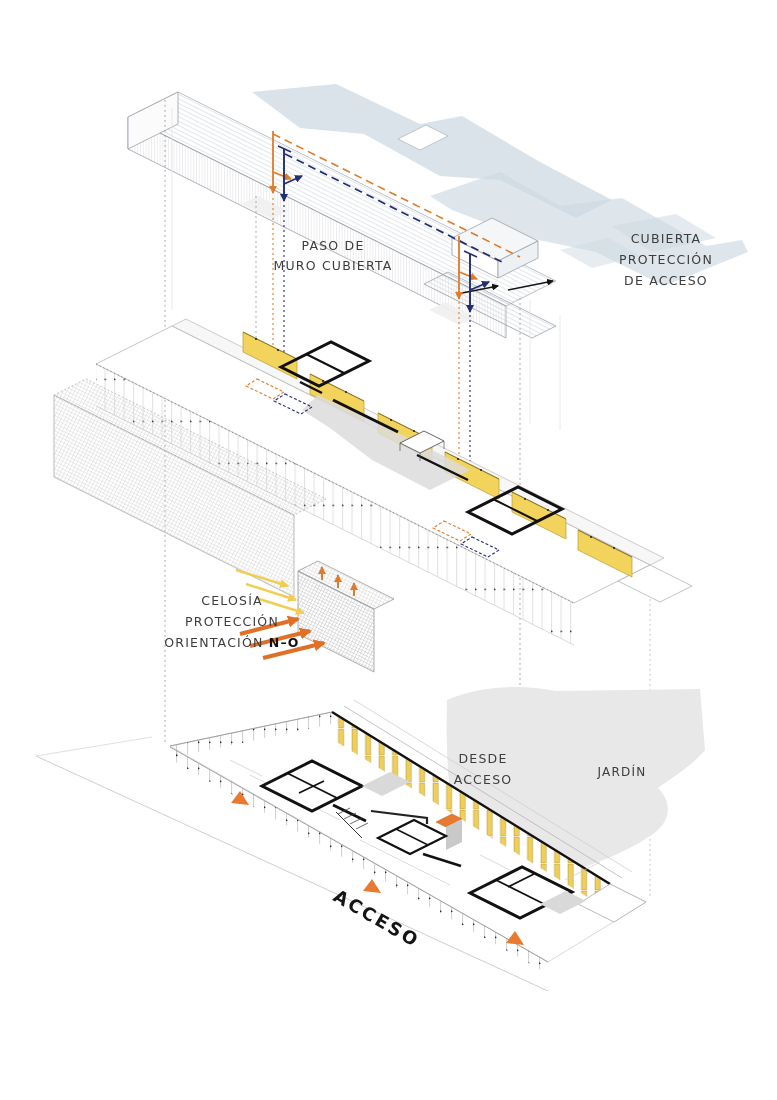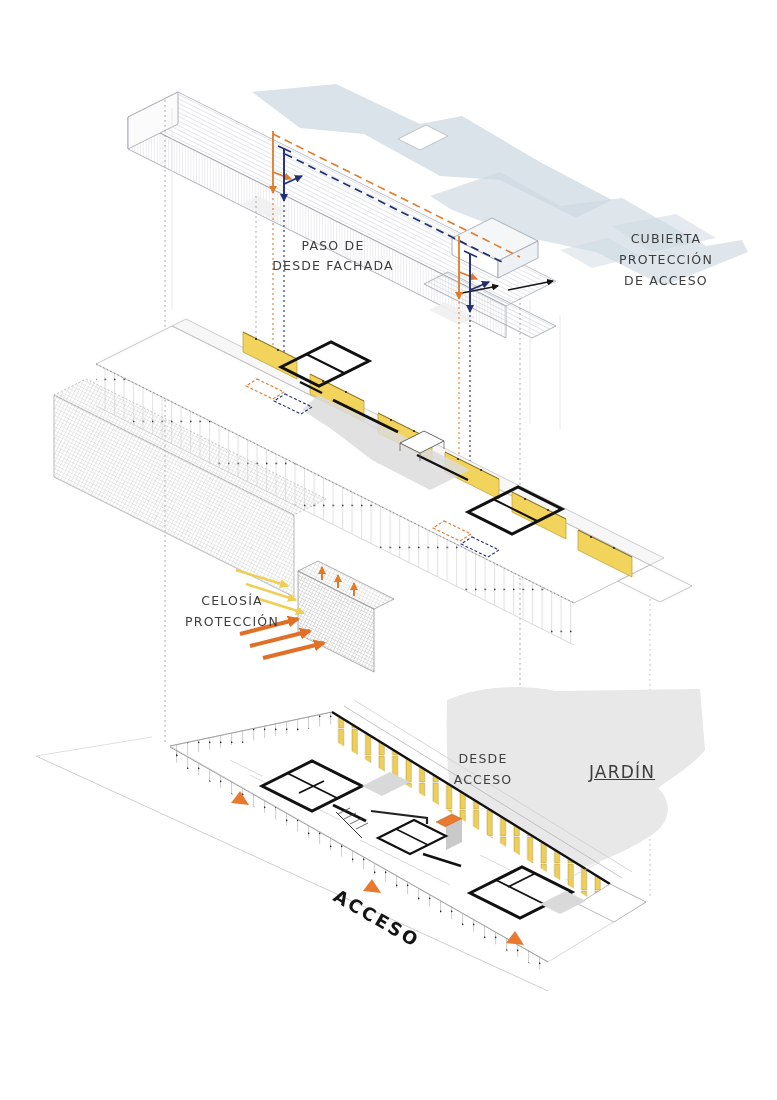--- a/index.html
+++ b/index.html
@@ -7,21 +7,21 @@
          font-family:"DejaVu Sans","Liberation Sans",sans-serif;padding-left:22px;}
   #axon{position:absolute;left:0;top:0;}
   .lbl{position:absolute;color:#3d3d3d;font-size:12.5px;letter-spacing:1.2px;
        text-align:center;line-height:20px;}
   .lbl span{display:block;}
   .lbl-bold{font-weight:700;color:#111;}
   #lbl-paso{left:238px;top:236px;width:190px;}
   #lbl-voladizos{left:586px;top:228px;width:160px;line-height:21px;}
   #lbl-celosia{left:132px;top:590px;width:200px;line-height:21px;}
   #lbl-muro{left:432px;top:748px;width:102px;line-height:21px;}
-  #lbl-jardin{left:572px;top:762px;width:100px;font-size:17px;text-decoration:underline;}
+  #lbl-jardin{left:572px;top:762px;width:100px;font-size:12px;}
   #lbl-acceso{left:340px;top:886px;width:130px;transform:rotate(30deg);transform-origin:left top;
               font-weight:700;font-size:18px;letter-spacing:2.5px;color:#141414;text-align:left;}
 </style>
 </head>
 <body>
 
 <div id="stage">
 
 <svg id="axon" width="777" height="1100" viewBox="0 0 777 1100">
   <defs>
@@ -255,32 +255,33 @@
     <g fill="#E8792F">
       <path d="M231,803 L249,805 L240,791 Z"></path>
       <path d="M363,891 L381,893 L372,879 Z"></path>
       <path d="M506,943 L524,945 L515,931 Z"></path>
     </g>
   </g>
 </svg>
 
 <div class="lbl" id="lbl-paso">
   <span>PASO DE</span>
-  <span>DESDE FACHADA</span>
+  <span>MURO CUBIERTA</span>
 </div>
 
 <div class="lbl" id="lbl-voladizos">
   <span>CUBIERTA</span>
   <span>PROTECCIÓN</span>
   <span>DE ACCESO</span>
 </div>
 
 <div class="lbl" id="lbl-celosia">
   <span>CELOSÍA</span>
   <span>PROTECCIÓN</span>
+  <span><span style="display:inline">ORIENTACIÓN </span><span style="display:inline" class="lbl-bold">N–O</span></span>
 </div>
 
 <div class="lbl" id="lbl-muro">
   <span>DESDE</span>
   <span>ACCESO</span>
 </div>
 
 <div class="lbl" id="lbl-jardin">
   <span>JARDÍN</span>
 </div>

